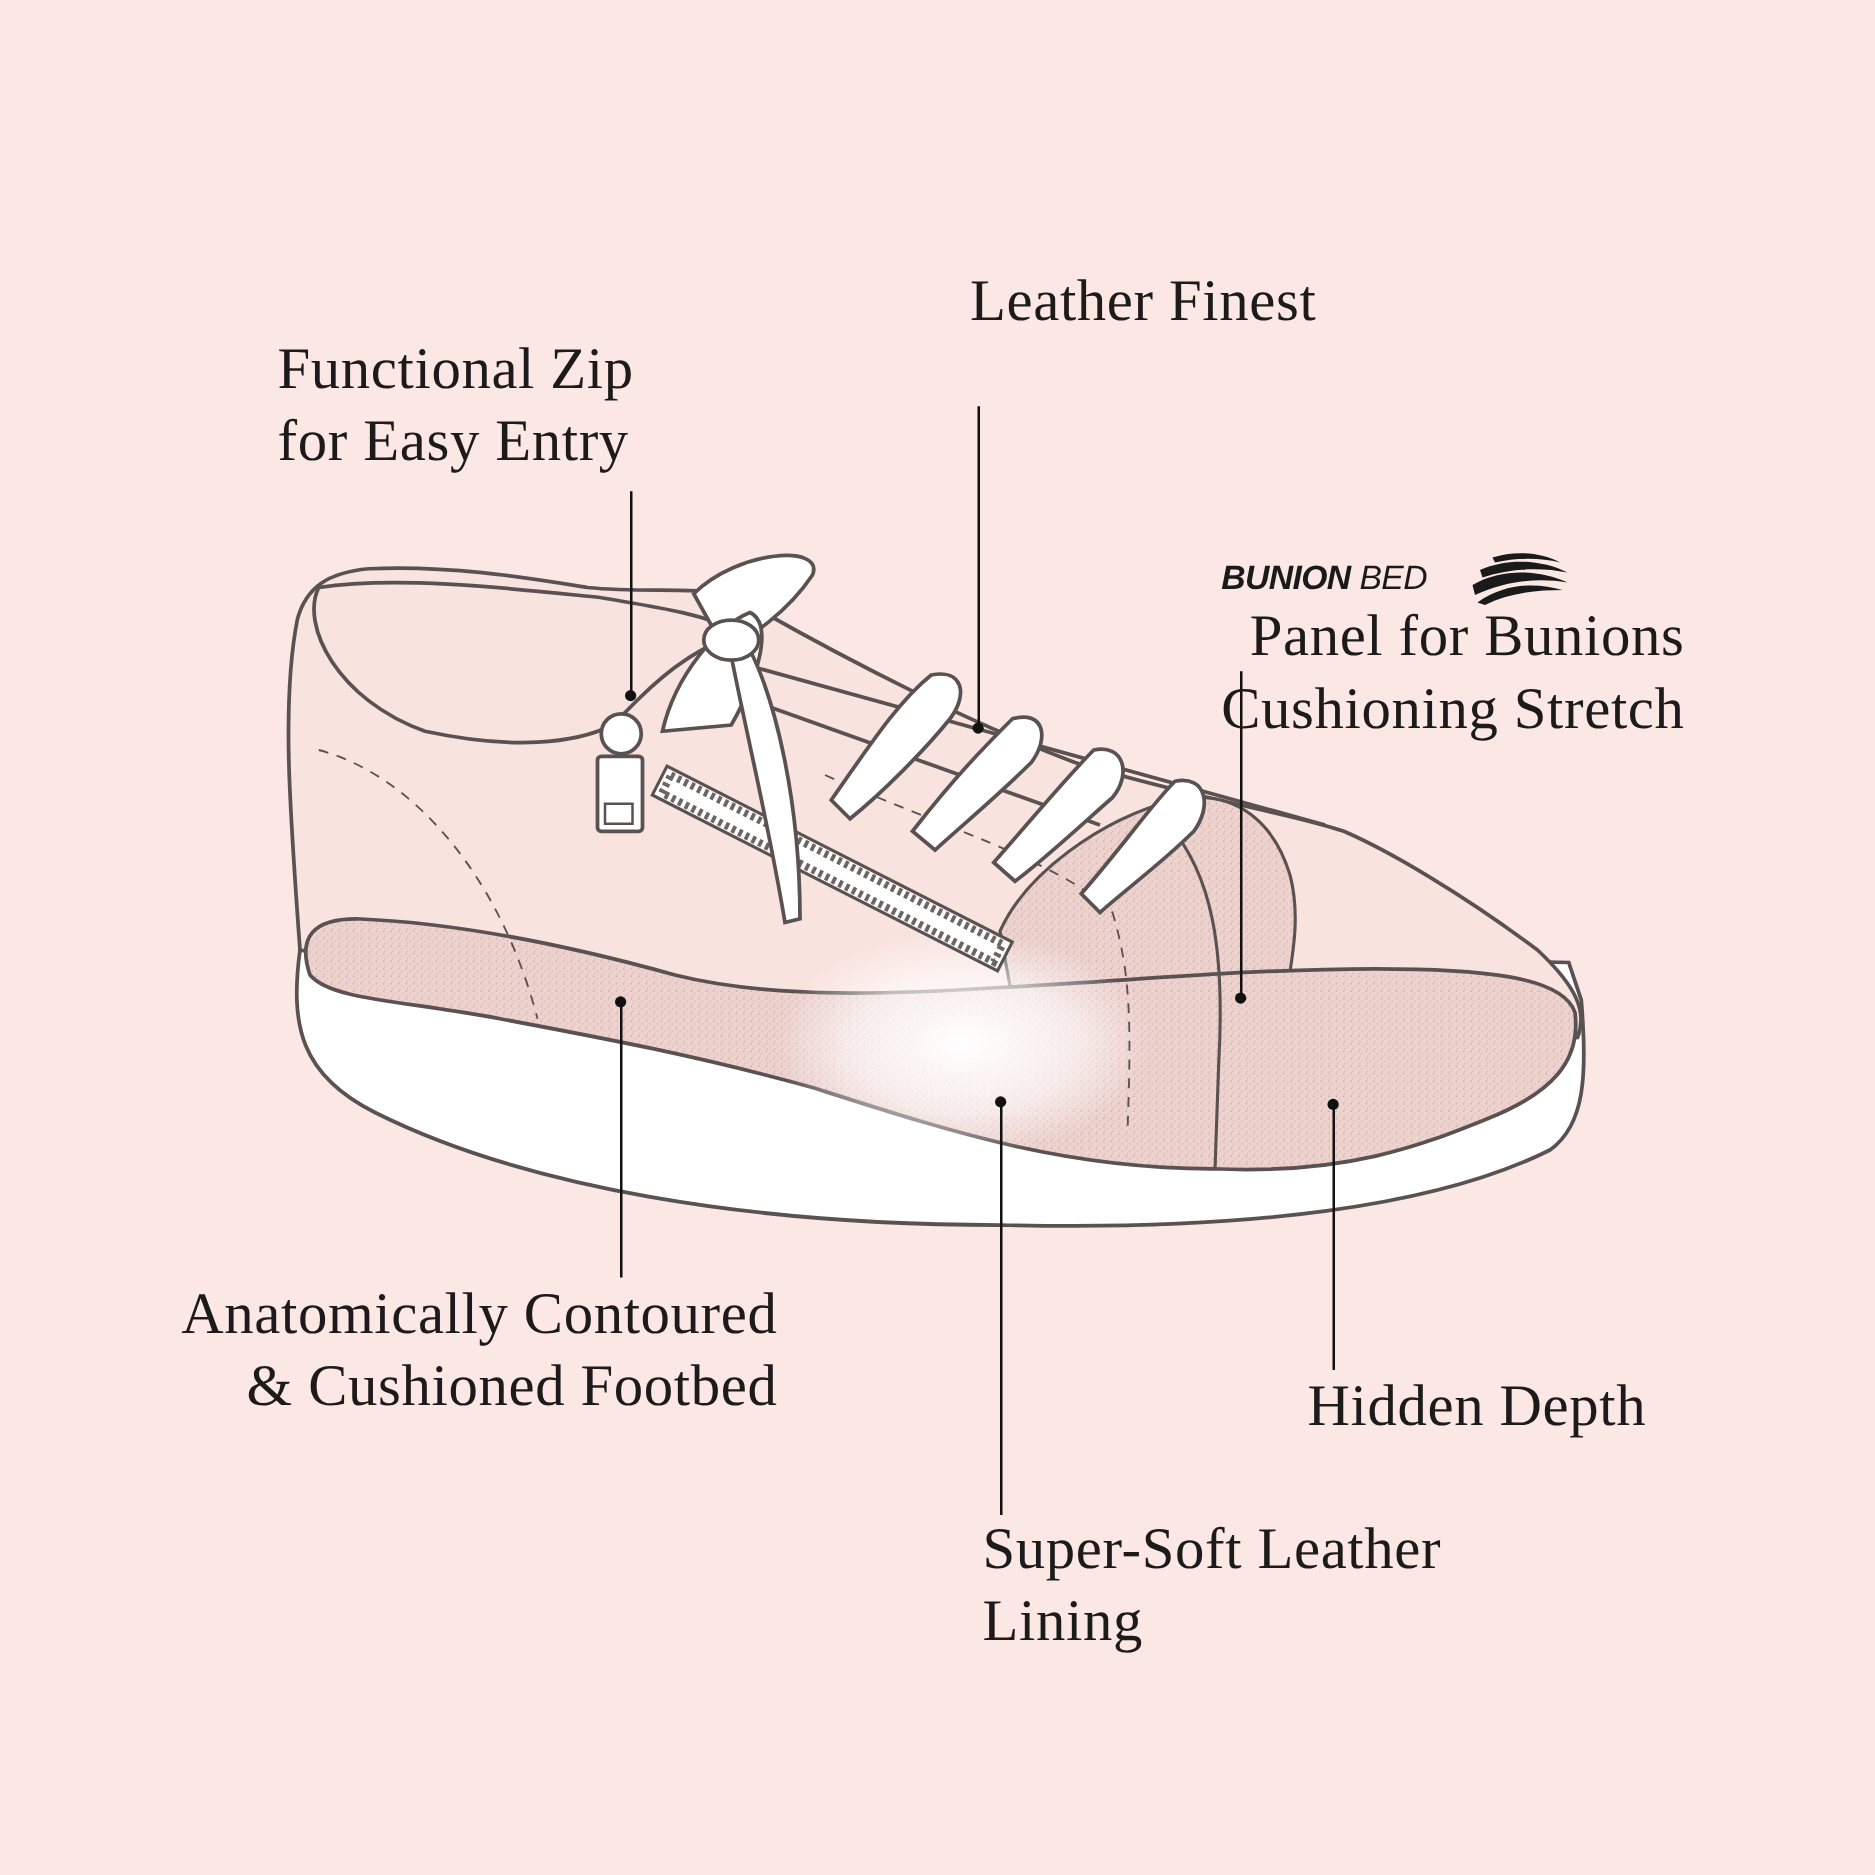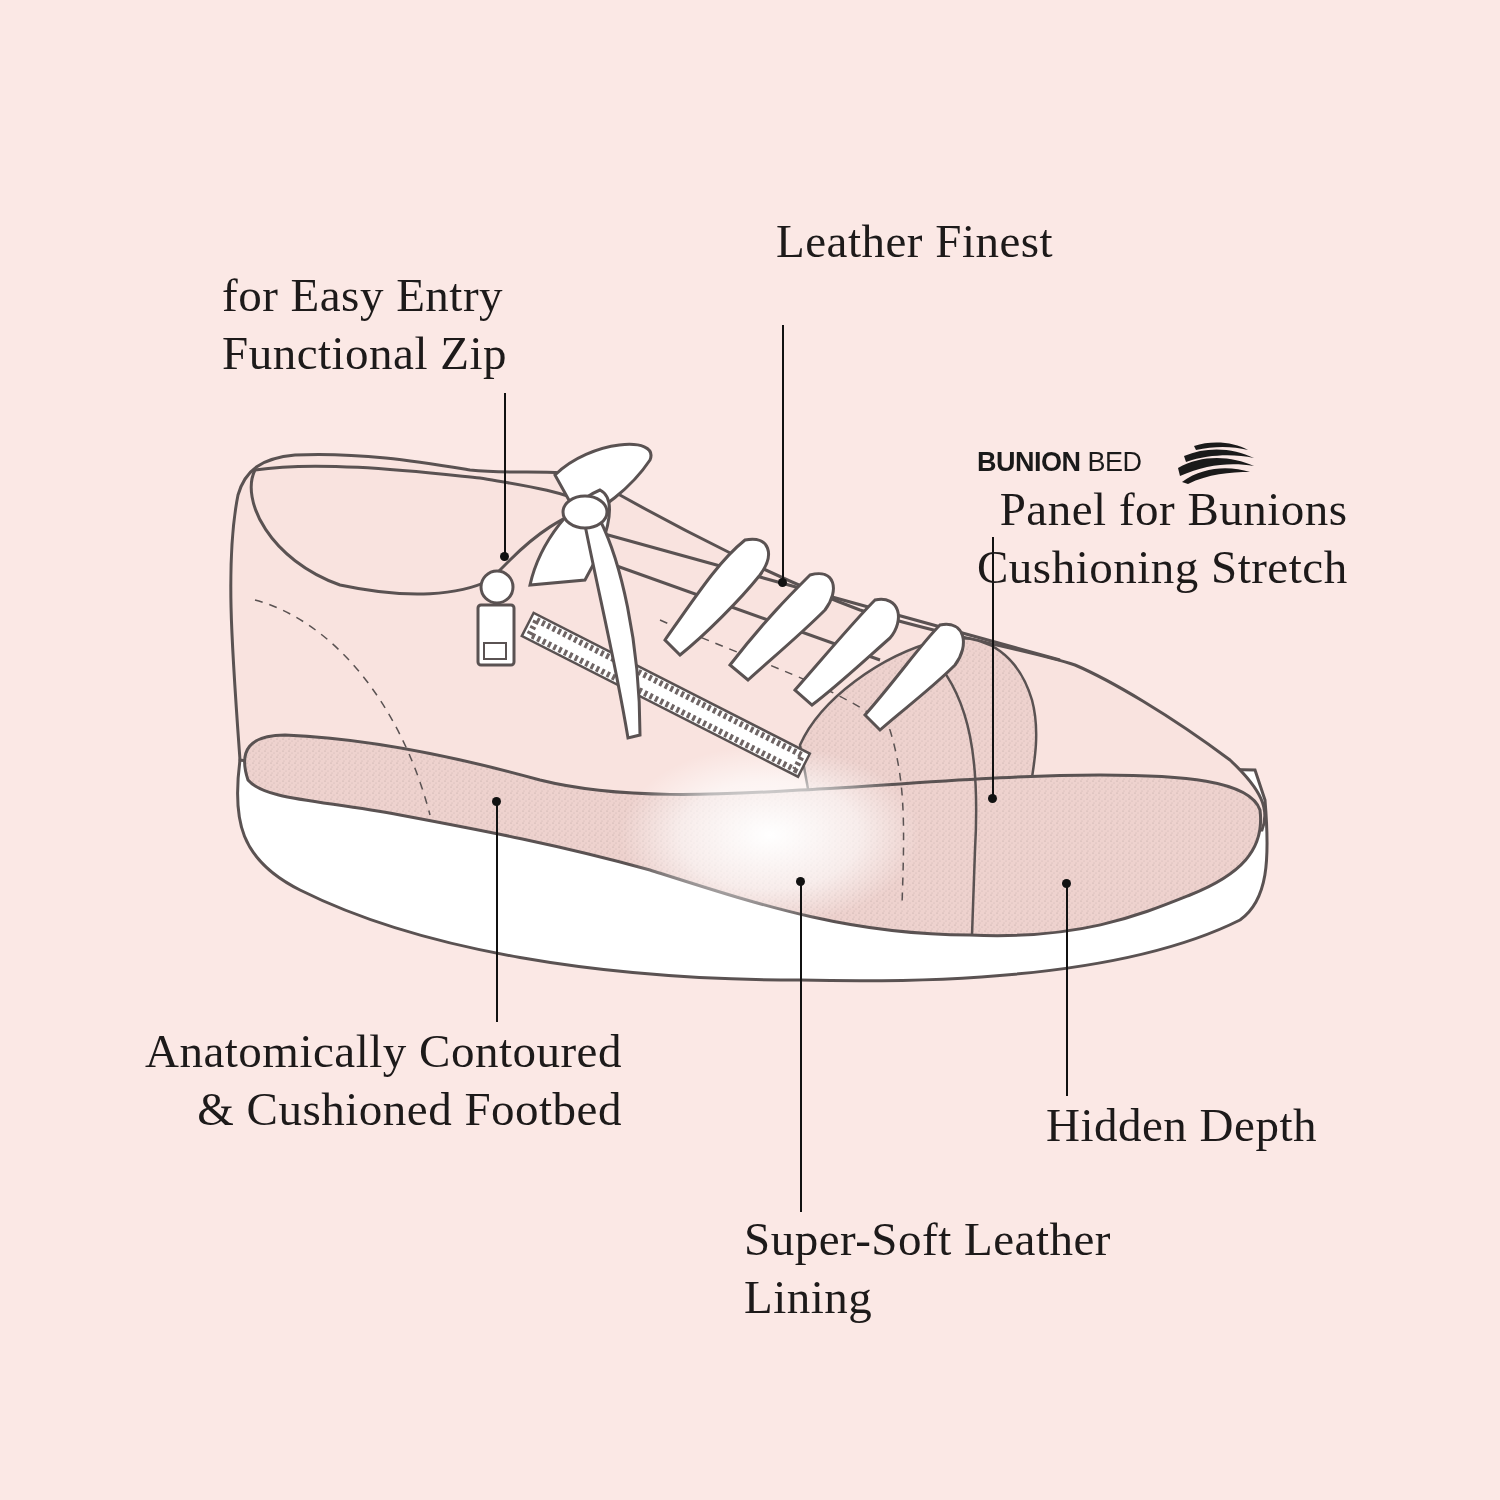--- a/index.html
+++ b/index.html
@@ -16,21 +16,21 @@
       font-size: 47px;
       line-height: 58px;
       letter-spacing: 0.5px;
       white-space: nowrap;
       font-weight: normal;
     }
     .label span { display: block; }
     .brand {
       position: absolute;
       left: 977px; top: 440px;
-      display: flex; align-items: center; gap: 30px;
+      display: flex; align-items: center; gap: 30px; font-style: italic;
     }
     .brand-text {
       font-family: "Liberation Sans", "DejaVu Sans", sans-serif;
       font-weight: bold;
       font-size: 27px;
       letter-spacing: -0.5px;
       color: #1a1a1a;
     }
     .brand-text .light { font-weight: normal; }
     svg.drawing { position: absolute; left: 0; top: 0; }
@@ -112,22 +112,22 @@
 <div class="leader" style="left:496px; top:800px; height:222px;"></div>
 <div class="dot" style="left:492px; top:797px;"></div>
 
 <div class="leader" style="left:800px; top:880px; height:332px;"></div>
 <div class="dot" style="left:796px; top:877px;"></div>
 
 <div class="leader" style="left:1066px; top:882px; height:214px;"></div>
 <div class="dot" style="left:1062px; top:879px;"></div>
 
 <div class="label" style="left:222px; top:266px;">
+  <span>Functional Zip</span>
   <span>for Easy Entry</span>
-  <span>Functional Zip</span>
 </div>
 
 <div class="label" style="left:776px; top:212px;">
   <span>Leather Finest</span>
 </div>
 
 <div class="brand">
   <div class="brand-text">
     <span>BUNION</span>
     <span class="light">BED</span>
@@ -147,16 +147,16 @@
 
 <div class="label" style="left:145px; top:1022px;text-align:right;">
   <span>Anatomically Contoured</span>
   <span>&amp; Cushioned Footbed</span>
 </div>
 
 <div class="label" style="left:1046px; top:1096px;">
   <span>Hidden Depth</span>
 </div>
 
-<div class="label" style="left:744px; top:1210px;">
+<div class="label" style="left:786px; top:1210px;">
   <span>Super-Soft Leather</span>
   <span>Lining</span>
 </div>
 
 </body></html>

